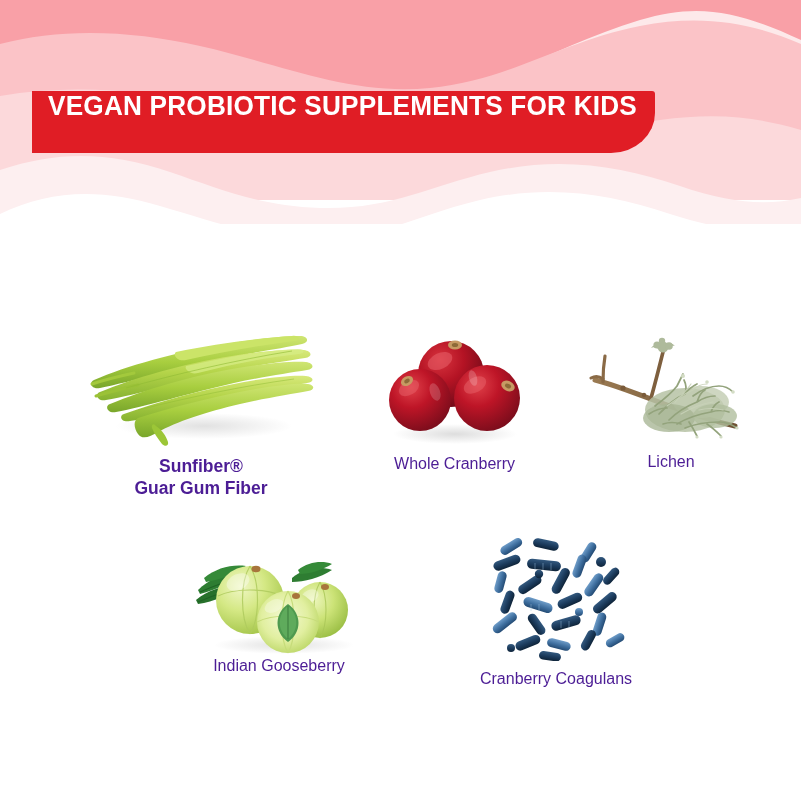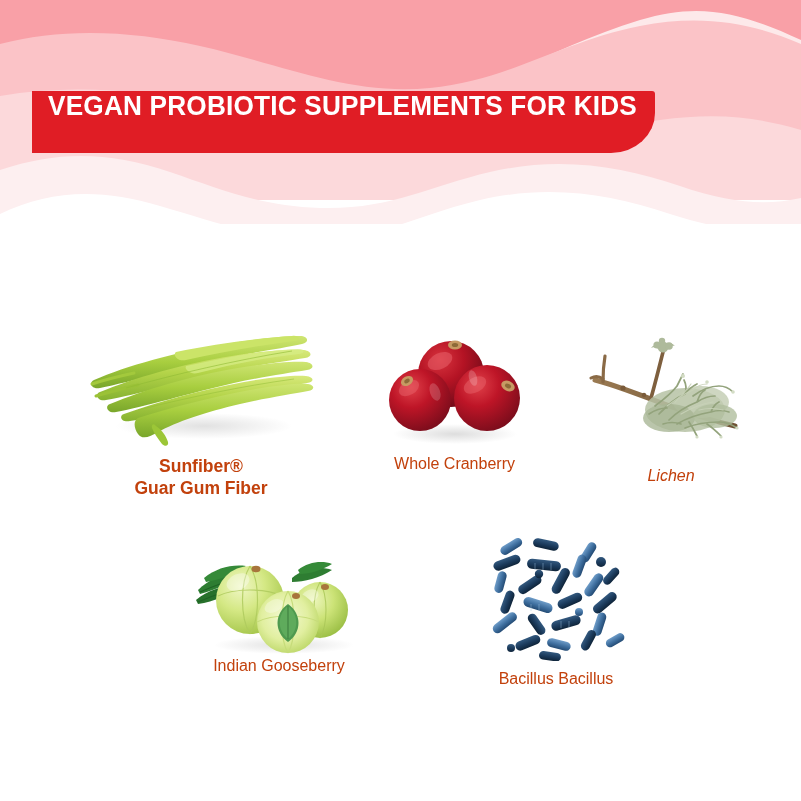--- a/index.html
+++ b/index.html
@@ -60,21 +60,21 @@
   
   .ingredient {
     position: absolute;
     text-align: center;
   }
   .ing-img {
     display: block;
     margin: 0 auto;
   }
   .ing-label {
-    color: #c2410c;
+    color: #4c1d95;
     font-family: "Liberation Sans", sans-serif;
     line-height: 1.28;
     white-space: pre-line;
   }
   .label-bold {
     font-weight: bold;
     font-size: 17.5px;
   }
   .label-med {
     font-weight: 500;
@@ -83,21 +83,21 @@
 
   
   #ing-guar      { left: 70px;  top: 322px; width: 262px; }
   #ing-cranberry { left: 328px; top: 330px; width: 253px; }
   #ing-lichen    { left: 580px; top: 336px; width: 182px; }
   #ing-amla      { left: 140px; top: 538px; width: 278px; }
   #ing-bacillus  { left: 425px; top: 536px; width: 262px; }
 
   #ing-guar .ing-label      { margin-top: 8px; }
   #ing-cranberry .ing-label { margin-top: 6px; }
-  #ing-lichen .ing-label    { margin-top: 20px; font-style: italic; }
+  #ing-lichen .ing-label    { margin-top: 6px; }
   #ing-amla .ing-label      { }
   #ing-bacillus .ing-label  { margin-top: 8px; }
 </style>
 </head>
 <body>
 
 <div id="page">
 
   <svg id="header-waves" viewBox="0 0 801 230" preserveAspectRatio="none" xmlns="http://www.w3.org/2000/svg">
 
@@ -415,16 +415,16 @@
       <g stroke="#9FC2DF" stroke-width="0.9" opacity="0.5">
         <path d="M54,27 L54,34"></path>
           <path d="M62,27 L62,34"></path>
           <path d="M70,27 L70,34"></path>
         <path d="M50,68 L50,75"></path>
           <path d="M58,68 L58,75"></path>
         <path d="M80,85 L80,92"></path>
           <path d="M88,85 L88,92"></path>
       </g>
     </svg>
-    <div class="ing-label label-med">Bacillus Bacillus</div>
+    <div class="ing-label label-med">Cranberry Coagulans</div>
   </div>
 
 </div>
 
 </body></html>

